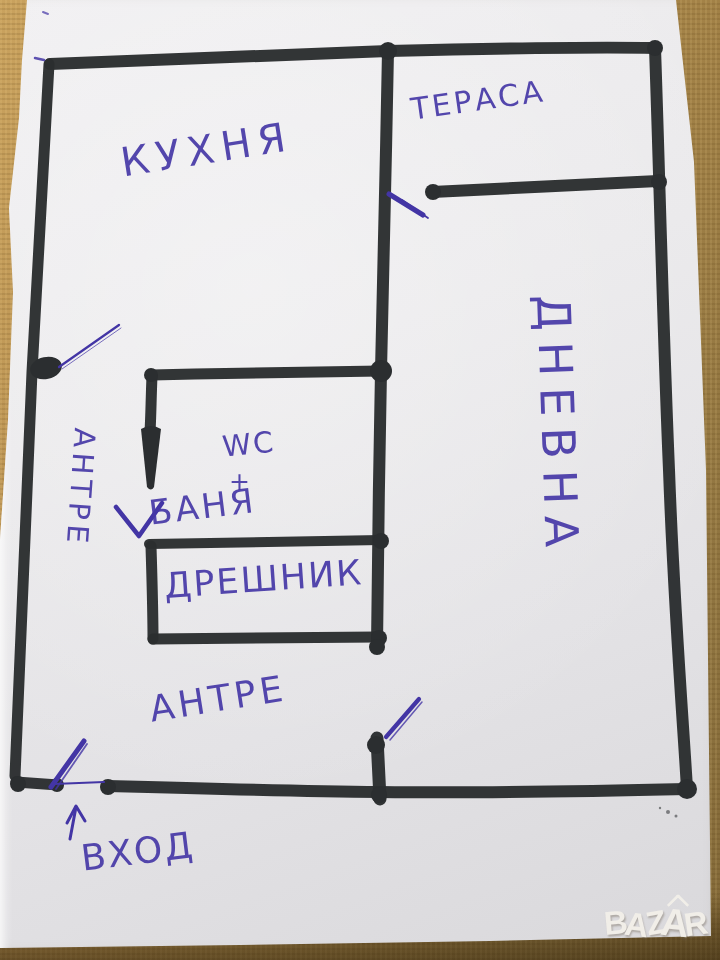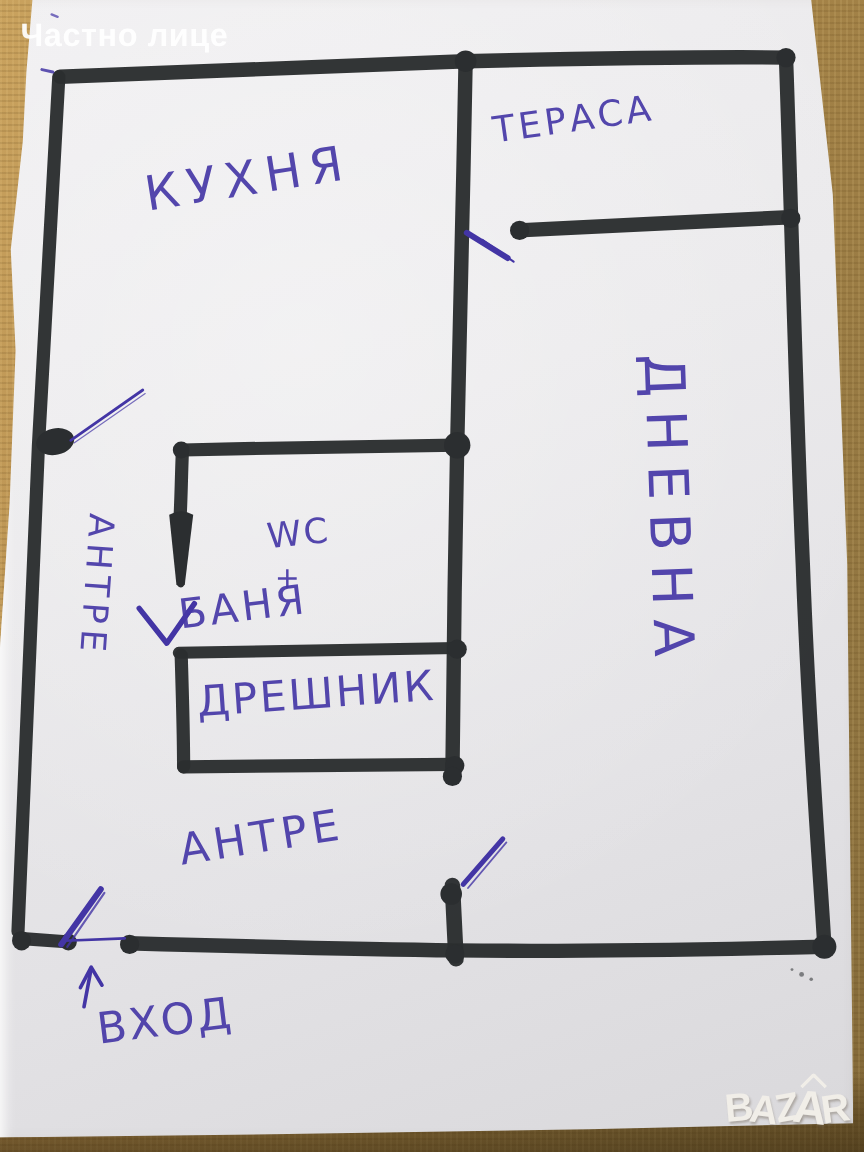--- a/index.html
+++ b/index.html
@@ -144,21 +144,20 @@
     <div class="room-label lbl-living">ДНЕВНА</div>
     <div class="room-label lbl-wc">WC</div>
     <div class="room-label lbl-plus">+</div>
     <div class="room-label lbl-bath">БАНЯ</div>
     <div class="room-label lbl-closet">ДРЕШНИК</div>
     <div class="room-label lbl-hall-side">АНТРЕ</div>
     <div class="room-label lbl-hall-bottom">АНТРЕ</div>
     <div class="room-label lbl-entrance">ВХОД</div>
   </div>
 
-  <div class="seller-badge">Частно лице</div>
 
   <div class="bazar">
     <span class="bz-0">B</span>
     <span class="bz-1">A</span>
     <span class="bz-2">Z</span>
     <span class="bz-3">A</span>
     <span class="bz-4">R</span>
     <i class="bag-handle"></i>
   </div>
 

